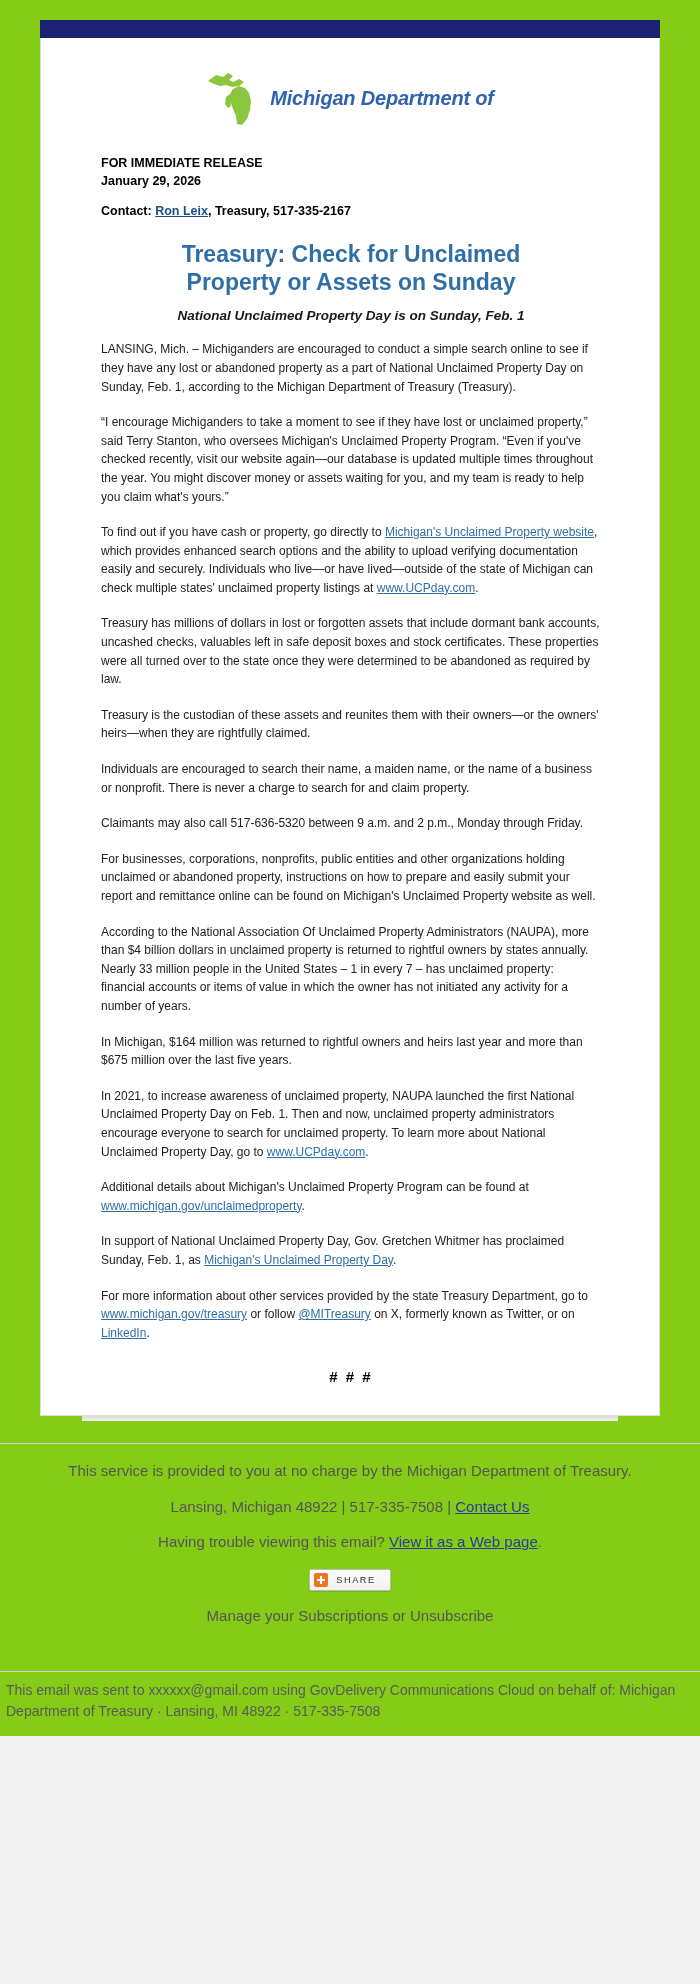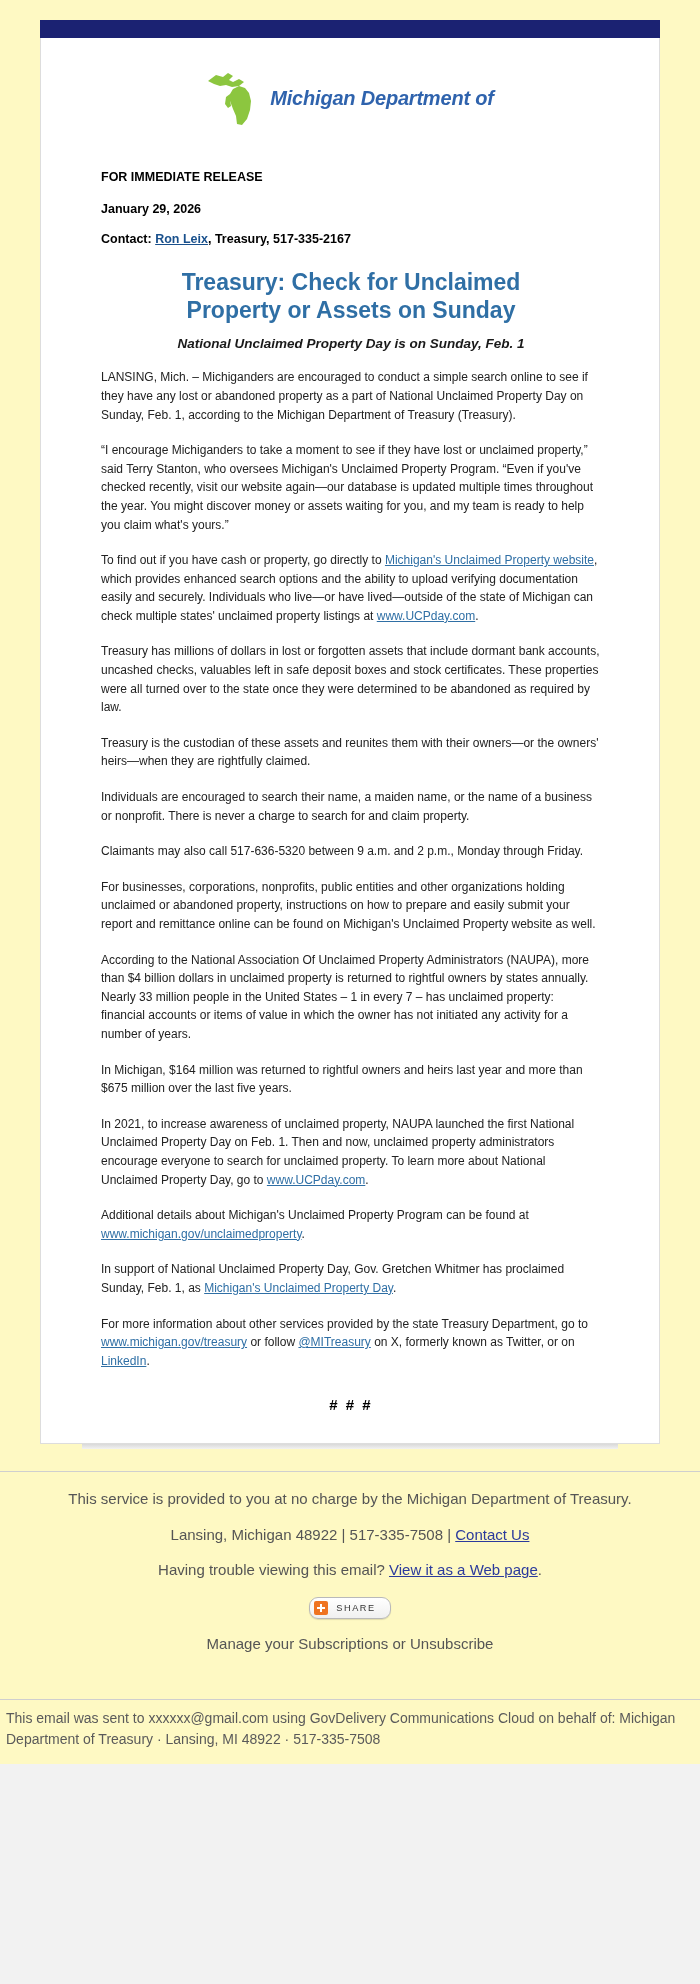--- a/index.html
+++ b/index.html
@@ -3,21 +3,21 @@
 <meta charset="utf-8">
 <style>
   * { box-sizing: border-box; }
   html, body { margin: 0; padding: 0; }
   body {
     width: 700px;
     background: #f2f2f2;
     font-family: "Liberation Sans", sans-serif;
     color: #1a1a1a;
   }
-  .page { width: 700px; position: relative; background: #fef9c3; }
+  .page { width: 700px; position: relative; background: #84cc16; }
 
   
   .email-wrap { padding: 20px 40px 0 40px; }
   .email-card {
     background: #ffffff;
     border: 1px solid #dddddd;
     border-top: none;
   }
   .navy-bar { height: 18px; background: #1b2272; }
 
@@ -52,21 +52,20 @@
   }
 
   
   .content { padding: 0 58px 0 60px; }
 
   .release-line {
     font-size: 12.5px;
     font-weight: bold;
     color: #000;
     line-height: 1.45;
-    margin-top: 14px;
   }
   .contact-line {
     font-size: 12.5px;
     font-weight: bold;
     color: #000;
     margin-top: 14px;
   }
 
   h1.headline {
     color: #2f6fa5;
@@ -133,21 +132,21 @@
     line-height: 1.5;
     margin: 0 0 13px 0;
   }
   .footer-line a { color: #2b3a9c; text-decoration: underline; }
 
   .share-btn {
     display: inline-flex;
     align-items: center;
     gap: 8px;
     border: 1px solid #b9b9b9;
-    border-radius: 9px;
+    border-radius: 2px;
     background: linear-gradient(to bottom, #ffffff, #f0f0f0);
     padding: 3px 14px 3px 4px;
     margin: 2px 0 14px 0;
     box-shadow: 0 1px 1px rgba(0,0,0,0.12);
   }
   .share-plus {
     width: 14px; height: 14px;
     background: #ef7421;
     border-radius: 2px;
     position: relative;

